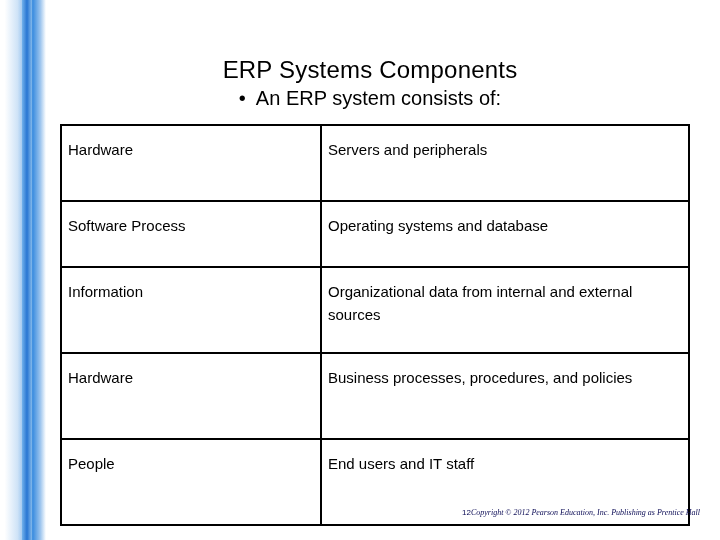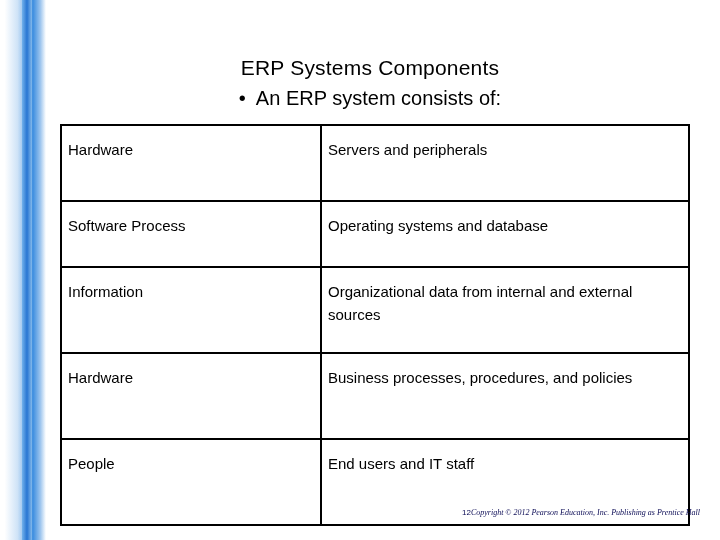--- a/index.html
+++ b/index.html
@@ -37,21 +37,21 @@
     height: 540px;
     background: linear-gradient(to right, #6fb0ea 0%, #1f6fd0 50%, #89bdec 100%);
     opacity: 0.9;
   }
   .title {
     position: absolute;
     left: 60px;
     top: 56px;
     width: 620px;
     text-align: center;
-    font-size: 21px;
+    font-size: 24px;
     color: #000000;
     letter-spacing: 0.2px;
     font-weight: normal;
   }
   .bullet-line {
     position: absolute;
     left: 60px;
     top: 87px;
     width: 620px;
     text-align: center;

